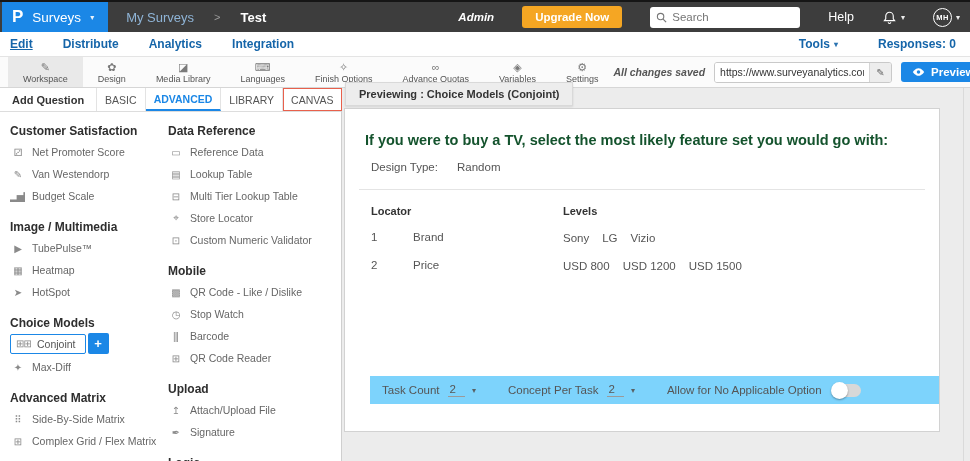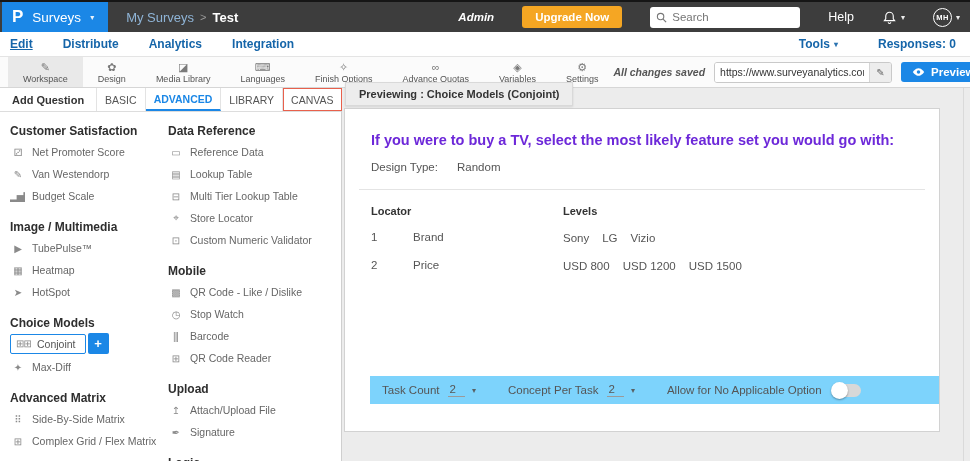--- a/index.html
+++ b/index.html
@@ -5,21 +5,21 @@
   * { box-sizing: border-box; margin: 0; padding: 0; }
   html,body { width:970px; height:461px; overflow:hidden; }
   body { font-family:"Liberation Sans", sans-serif; background:#ececec; position:relative; }
 
   
   .topbar { height:32px; background:#3d3d3d; border-top:2px solid #161616; display:flex; align-items:center; color:#fff; }
   .logo-box { background:#1b87e6; height:100%; display:flex; align-items:center; gap:9px; padding:0 14px 0 10px; margin-left:2px; cursor:pointer; }
   .logo { font-weight:700; font-size:17px; }
   .product { font-size:13.5px; }
   .caret { font-size:8px; opacity:.9; }
-  .breadcrumb { display:flex; align-items:center; gap:6px; margin-left:18px; font-size:13px; }
+  .breadcrumb { display:flex; align-items:center; gap:20px; margin-left:18px; font-size:13px; }
   .bc-parent { color:#8fb4d6; cursor:pointer; }
   .bc-sep { color:#9a9a9a; font-size:11px; }
   .bc-current { color:#fff; font-weight:700; }
   .topbar-right { margin-left:auto; display:flex; align-items:center; gap:28px; padding-right:10px; }
   .admin { font-style:italic; font-weight:600; font-size:11.5px; }
   .upgrade { background:#f5a623; border:none; color:#fff; font-weight:700; font-size:11.5px; padding:5px 13px; border-radius:3px; cursor:pointer; font-family:inherit; }
   .search { width:150px; height:21px; background:#fff; border-radius:3px; display:flex; align-items:center; padding:0 6px; gap:5px; }
   .search input { border:none; outline:none; flex:1; font-size:11.5px; color:#333; font-family:inherit; min-width:0; background:transparent; }
   .help { font-size:12.5px; cursor:pointer; }
   .bell-wrap,.avatar-wrap { display:flex; align-items:center; gap:4px; cursor:pointer; }
@@ -65,21 +65,21 @@
   .pitem { display:flex; align-items:center; gap:7px; padding:5px 0; font-size:10.5px; color:#666; cursor:pointer; white-space:nowrap; }
   .picon { width:15px; flex:0 0 15px; text-align:center; color:#8a8a8a; font-size:10px; letter-spacing:-1px; overflow:hidden; }
   .conjoint-row { display:flex; align-items:center; margin:3px 0 2px; }
   .conjoint-box { display:flex; align-items:center; gap:6px; border:1px solid #1b87e6; border-radius:2px; padding:3px 9px 3px 5px; font-size:10.5px; color:#555; cursor:pointer; background:#fff; }
   .plus-btn { width:21px; height:21px; background:#1b87e6; color:#fff; border:none; border-radius:2px; font-size:13px; font-weight:700; display:flex; align-items:center; justify-content:center; margin-left:2px; cursor:pointer; line-height:1; }
 
   
   .preview-area { flex:1; position:relative; background:#ececec; }
   .preview-tab { position:absolute; top:-6px; left:3px; background:#ededed; border:1px solid #d9d9d9; padding:5px 13px; font-size:11px; font-weight:700; color:#333; box-shadow:0 1px 2px rgba(0,0,0,.1); z-index:2; }
   .preview-card { position:absolute; left:2px; top:20px; right:30px; height:324px; background:#fff; border:1px solid #d2d2d2; }
-  .q-title { font-size:14.5px; font-weight:700; color:#6d28d9; padding:23px 28px 0 26px; }
+  .q-title { font-size:14.5px; font-weight:700; color:#14532d; padding:23px 28px 0 20px; }
   .design-row { display:flex; padding:13px 28px 0 26px; font-size:11.5px; color:#555; }
   .design-row .dlabel { width:86px; }
   .divider { border-top:1px solid #e4e4e4; margin:16px 14px 0 14px; }
   .ftable { padding:0 28px 0 26px; }
   .tbl-head { display:flex; font-size:11px; font-weight:700; color:#333; margin-top:15px; }
   .col-feat { width:192px; }
   .f-row { display:flex; font-size:11.5px; color:#555; margin-top:14px; }
   .f-num { width:42px; }
   .f-name { width:150px; }
   .f-levels { flex:1; display:flex; gap:13px; line-height:14px; }

